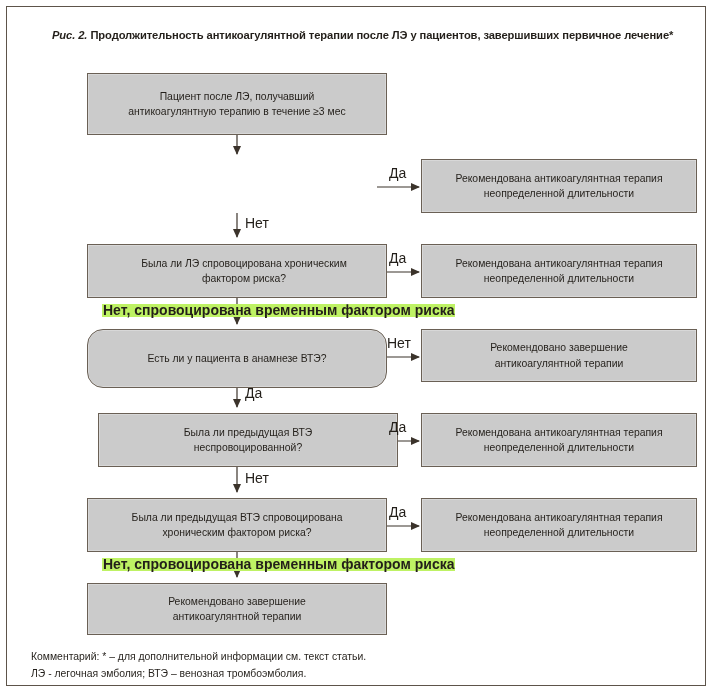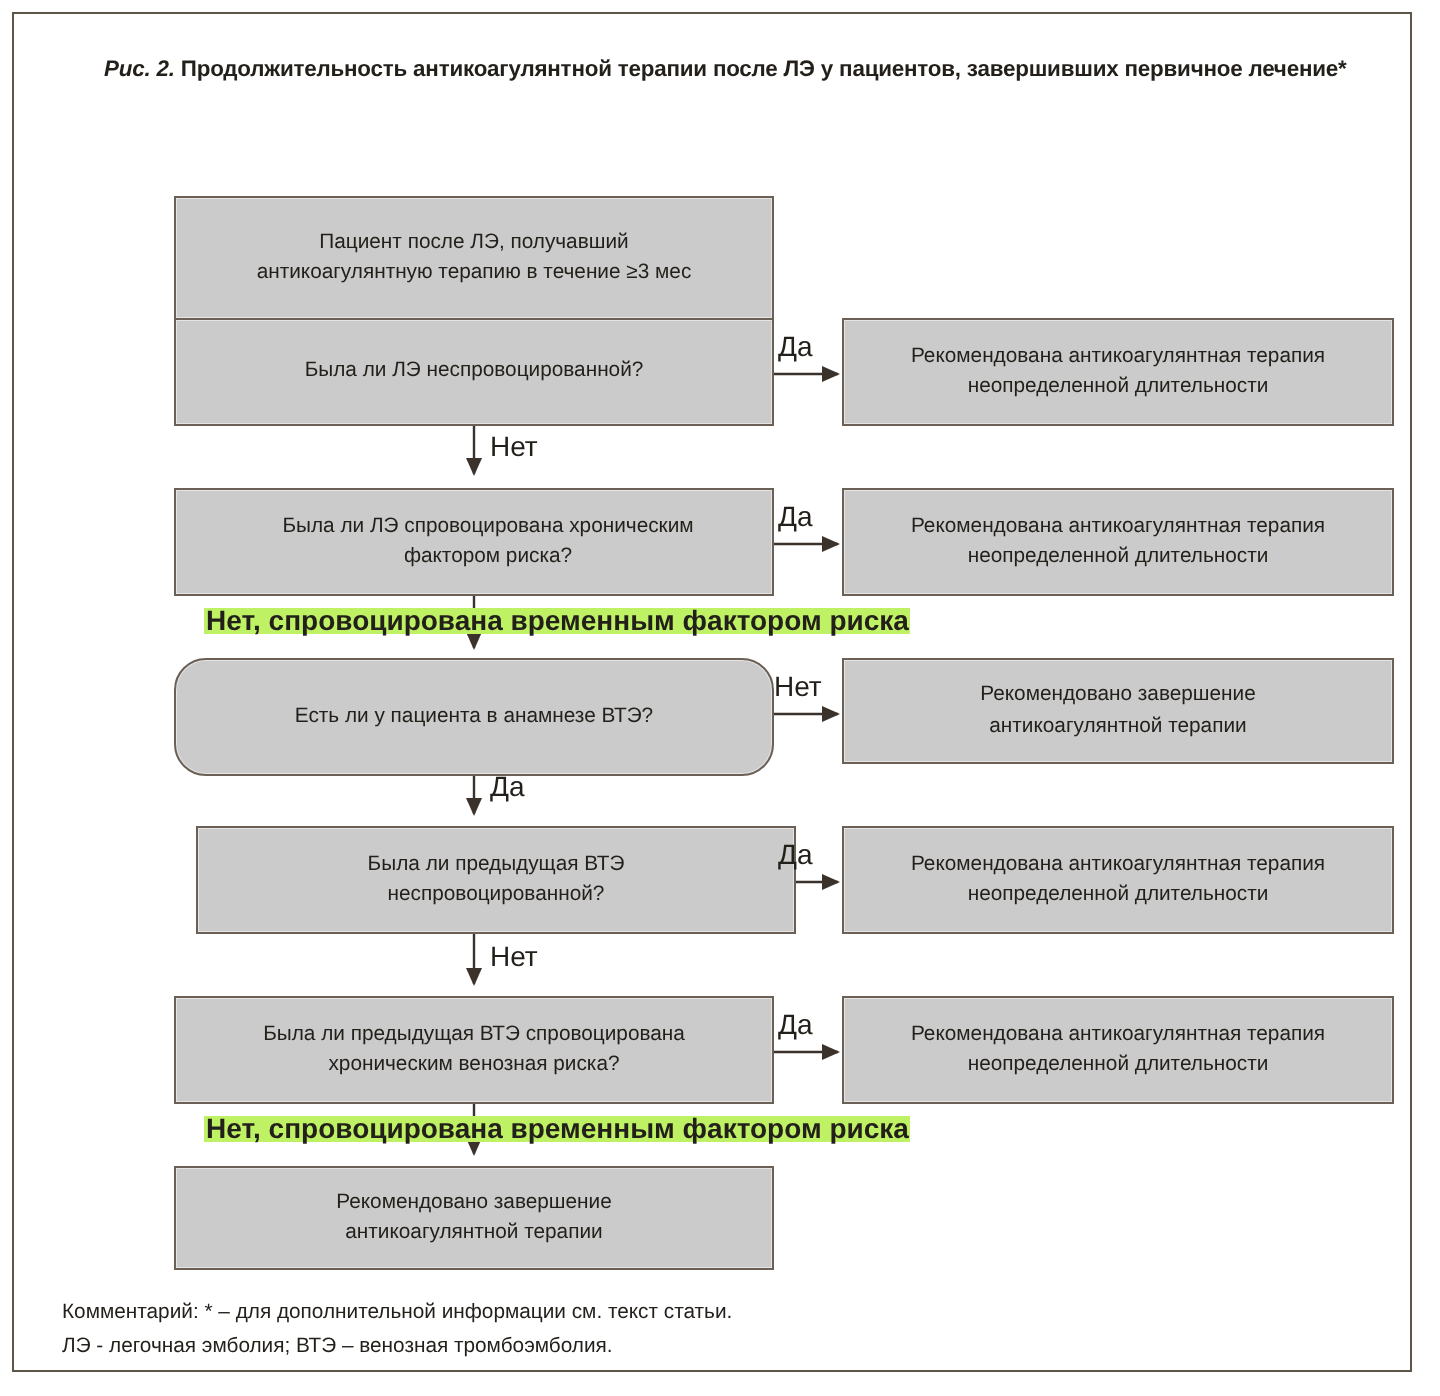--- a/index.html
+++ b/index.html
@@ -133,28 +133,25 @@
         <line x1="370" y1="434" x2="412" y2="434" marker-end="url(#arrow)"></line>
 
         <line x1="230" y1="460" x2="230" y2="485" marker-end="url(#arrow)"></line>
 
         <line x1="370" y1="519" x2="412" y2="519" marker-end="url(#arrow)"></line>
 
         <line x1="230" y1="545" x2="230" y2="570" marker-end="url(#arrow)"></line>
       </g>
     </svg>
 
-    <div class="node-box" style="left:80px; top:66px; width:300px; height:62px;margin-top:25px;">
+    <div class="node-box" style="left:80px; top:66px; width:300px; height:62px;">
       <span class="node-text">Пациент после ЛЭ, получавший
 антикоагулянтную терапию в течение ≥3 мес</span>
     </div>
 
-    <div class="node-box" style="left:80px; top:152px; width:300px; height:54px;">
-      <span class="node-text">Была ли ЛЭ неспровоцированной?</span>
-    </div>
     <div class="node-box" style="left:414px; top:152px; width:276px; height:54px;">
       <span class="node-text">Рекомендована антикоагулянтная терапия
 неопределенной длительности</span>
     </div>
     <div class="edge-label" style="left:382px; top:160px;">Да</div>
     <div class="edge-label" style="left:238px; top:210px;">Нет</div>
 
     <div class="node-box" style="left:80px; top:237px; width:300px; height:54px;padding-left:20px;">
       <span class="node-text">Была ли ЛЭ спровоцирована хроническим
 фактором риска?</span>
@@ -182,21 +179,21 @@
     </div>
     <div class="node-box" style="left:414px; top:406px; width:276px; height:54px;">
       <span class="node-text">Рекомендована антикоагулянтная терапия
 неопределенной длительности</span>
     </div>
     <div class="edge-label" style="left:382px; top:414px;">Да</div>
     <div class="edge-label" style="left:238px; top:465px;">Нет</div>
 
     <div class="node-box" style="left:80px; top:491px; width:300px; height:54px;">
       <span class="node-text">Была ли предыдущая ВТЭ спровоцирована
-хроническим венозная риска?</span>
+хроническим фактором риска?</span>
     </div>
     <div class="node-box" style="left:414px; top:491px; width:276px; height:54px;">
       <span class="node-text">Рекомендована антикоагулянтная терапия
 неопределенной длительности</span>
     </div>
     <div class="edge-label" style="left:382px; top:499px;">Да</div>
     <div class="edge-label long" style="left:95px; top:551px;">Нет, спровоцирована временным фактором риска</div>
 
     <div class="node-box" style="left:80px; top:576px; width:300px; height:52px;">
       <span class="node-text">Рекомендовано завершение

